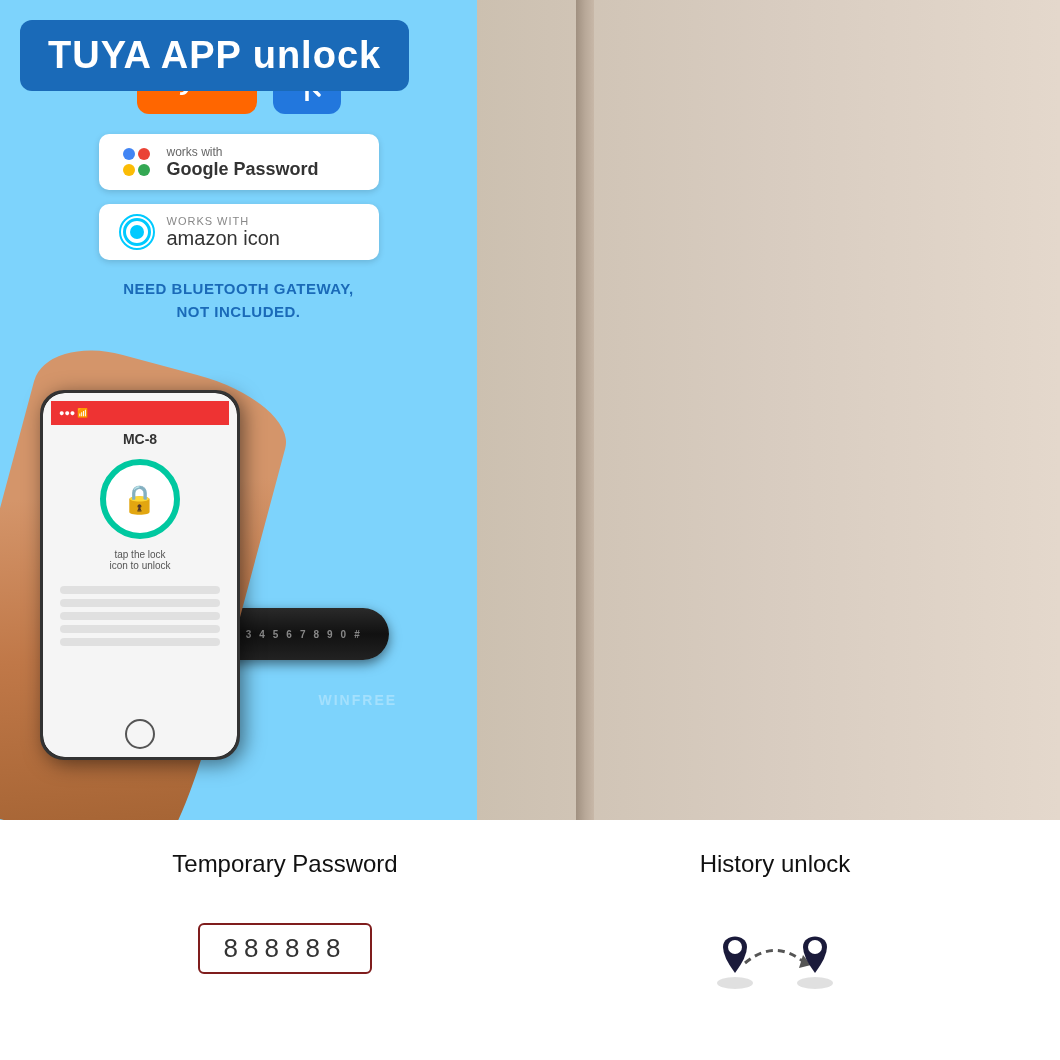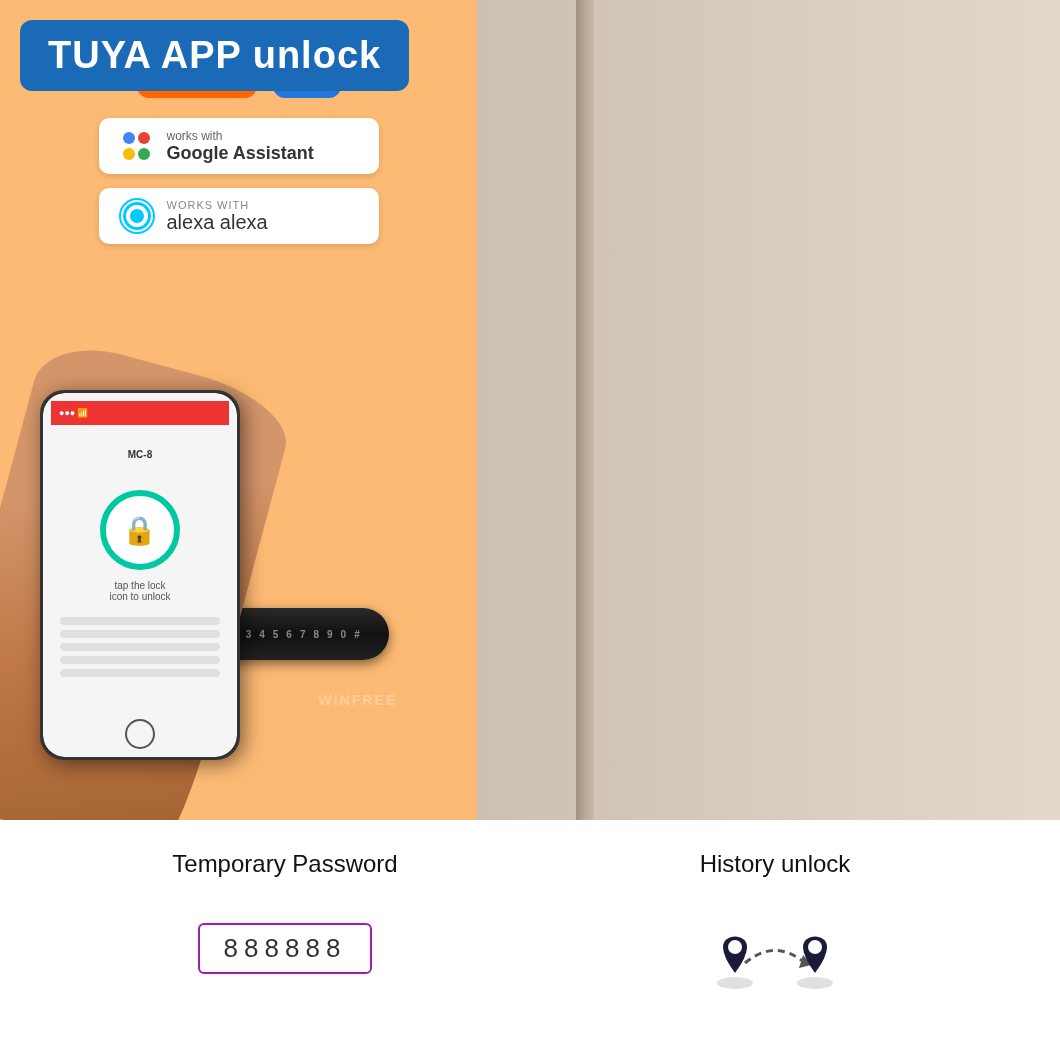--- a/index.html
+++ b/index.html
@@ -93,24 +93,24 @@
       margin-bottom: 4px;
     }
 
     .phone-top-bar-text {
       color: white;
       font-size: 9px;
       font-weight: bold;
     }
 
     .phone-app-title {
-      font-size: 10px;
+      font-size: 14px;
       font-weight: bold;
       color: #333;
-      margin: 20px 0;
+      margin: 2px 0;
       text-align: center;
     }
 
     .phone-lock-circle {
       width: 80px;
       height: 80px;
       border-radius: 50%;
       border: 6px solid #00c8a0;
       display: flex;
       align-items: center;
@@ -175,25 +175,25 @@
       border-radius: 30% 40% 10% 10% / 10% 10% 30% 30%;
       transform: rotate(15deg);
       z-index: 6;
     }
 
     
     .right-panel {
       width: 45%;
       height: 100%;
       position: relative;
-      background: #fdba74;
-      display: flex;
-      flex-direction: column;
-      align-items: center;
-      padding-top: 20px;
+      background: #7dd3fc;
+      display: flex;
+      flex-direction: column;
+      align-items: center;
+      padding-top: 36px;
     }
 
     
     .logos-row {
       display: flex;
       gap: 16px;
       margin-bottom: 20px;
       margin-top: 10px;
     }
 
@@ -470,21 +470,21 @@
     .feature-icon-area {
       display: flex;
       align-items: center;
       justify-content: center;
       width: 100%;
       height: 100px;
     }
 
     
     .password-box {
-      border: 2px solid #a21caf;
+      border: 2px solid #7f1d1d;
       border-radius: 6px;
       padding: 8px 24px;
       font-size: 26px;
       color: #333;
       font-weight: 500;
       letter-spacing: 6px;
       background: #fff;
     }
 
     
@@ -569,36 +569,40 @@
         <div class="google-icon">
           <div class="google-dots">
             <div class="dot dot-blue"></div>
             <div class="dot dot-red"></div>
             <div class="dot dot-yellow"></div>
             <div class="dot dot-green"></div>
           </div>
         </div>
         <div class="google-badge-text">
           <span class="works-with">works with</span>
-          <span class="google-assistant-text">Google Assistant</span>
+          <span class="google-assistant-text">Google Password</span>
         </div>
       </div>
 
       <div class="alexa-badge">
         <div class="alexa-icon">
           <div class="alexa-ring">
             <div class="alexa-inner"></div>
           </div>
         </div>
         <div class="alexa-badge-text">
           <span class="works-with-alexa">WORKS WITH</span>
-          <span class="amazon-alexa-text">alexa alexa</span>
-        </div>
-      </div>
-
+          <span class="amazon-alexa-text">amazon icon</span>
+        </div>
+      </div>
+
+      <div class="bluetooth-notice">
+        <span>NEED BLUETOOTH GATEWAY,</span><br>
+        <span>NOT INCLUDED.</span>
+      </div>
 
       <div class="lock-area">
         <div class="lock-handle-container">
           <div class="lock-rose"></div>
           <div class="lock-lever">
             <div class="fingerprint-area">
               <div class="fp-lines">
                 <div class="fp-line" style="width:22px;"></div>
                 <div class="fp-line" style="width:18px;"></div>
                 <div class="fp-line" style="width:22px;"></div>

